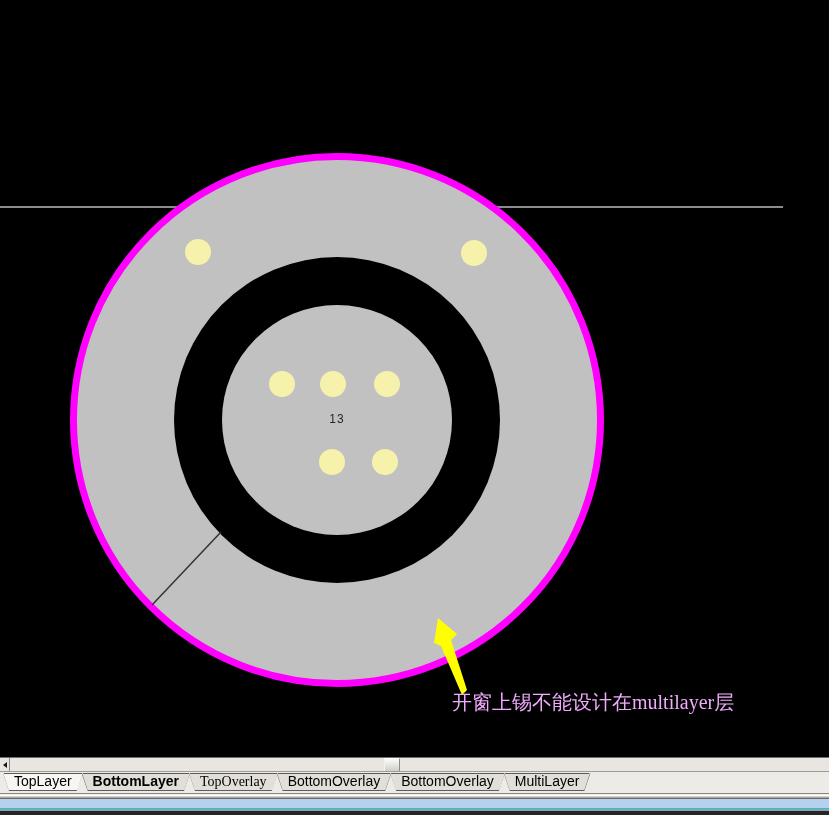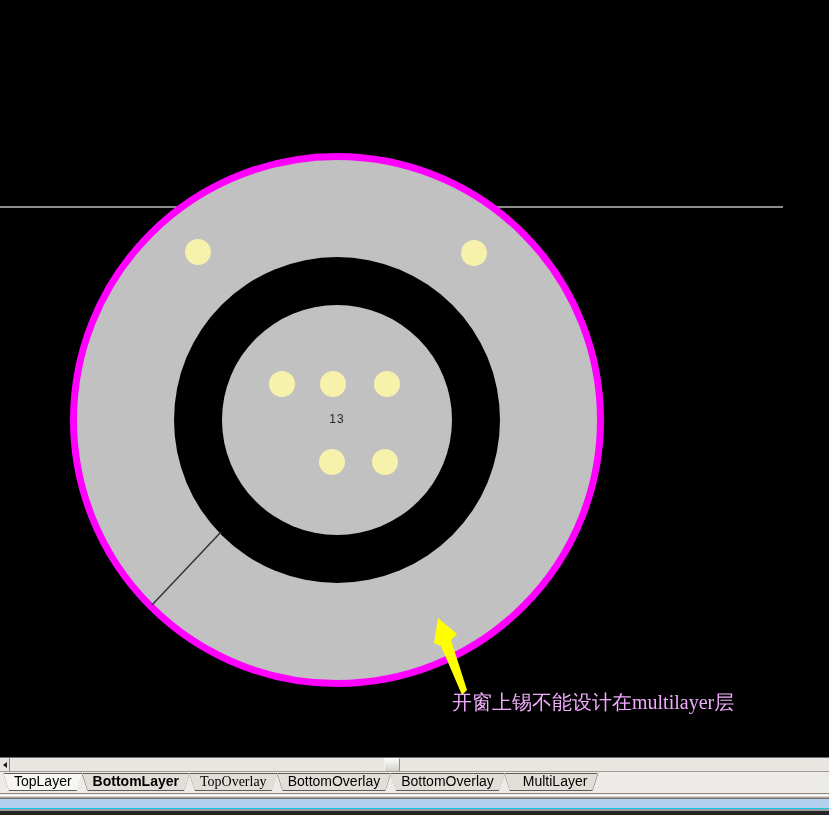--- a/index.html
+++ b/index.html
@@ -111,17 +111,17 @@
   </div>
   <div class="scroll-thumb"></div>
 </div>
 
 <div id="tabrow">
     <span class="tab active"><i class="e-top"></i><i class="e-l"></i><i class="e-r"></i><i class="e-bot"></i><span style="position: relative;">TopLayer</span></span>
     <span class="tab"><i class="e-top"></i><i class="e-l"></i><i class="e-r"></i><i class="e-bot"></i><span style="position: relative; font-weight: bold;">BottomLayer</span></span>
     <span class="tab"><i class="e-top"></i><i class="e-l"></i><i class="e-r"></i><i class="e-bot"></i><span style="position: relative; font-family: Liberation Serif, serif;">TopOverlay</span></span>
     <span class="tab"><i class="e-top"></i><i class="e-l"></i><i class="e-r"></i><i class="e-bot"></i><span style="position: relative; margin-top: 22px;">BottomOverlay</span></span>
     <span class="tab"><i class="e-top"></i><i class="e-l"></i><i class="e-r"></i><i class="e-bot"></i><span style="position: relative;">BottomOverlay</span></span>
-    <span class="tab"><i class="e-top"></i><i class="e-l"></i><i class="e-r"></i><i class="e-bot"></i><span style="position: relative; margin-left: 8px;">MultiLayer</span></span>
+    <span class="tab"><i class="e-top"></i><i class="e-l"></i><i class="e-r"></i><i class="e-bot"></i><span style="position: relative;">MultiLayer</span></span>
   </div>
 
 <div id="sepband"></div>
 <div id="bluebar"></div>
 
 </body></html>

